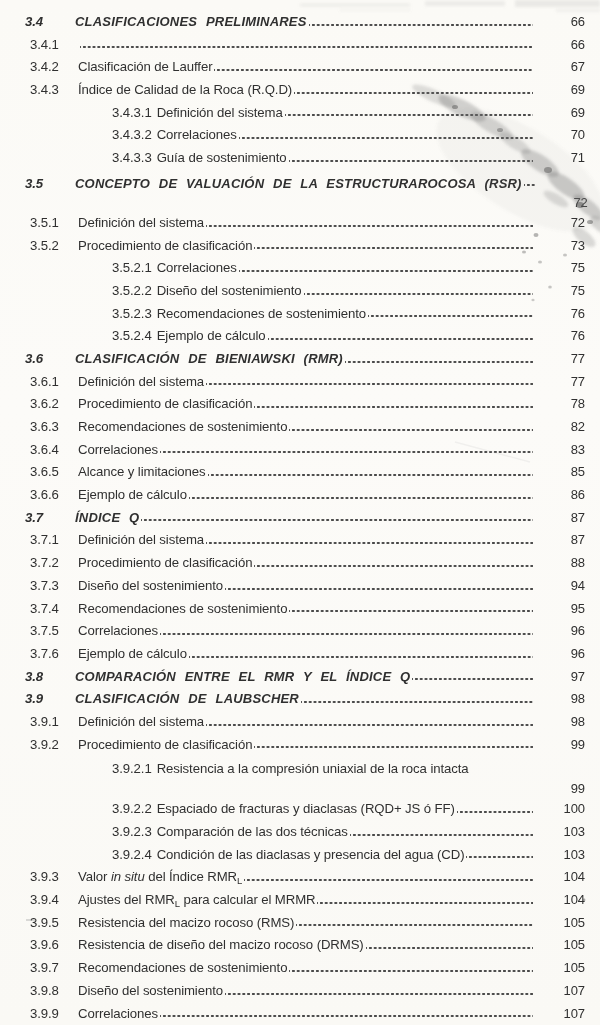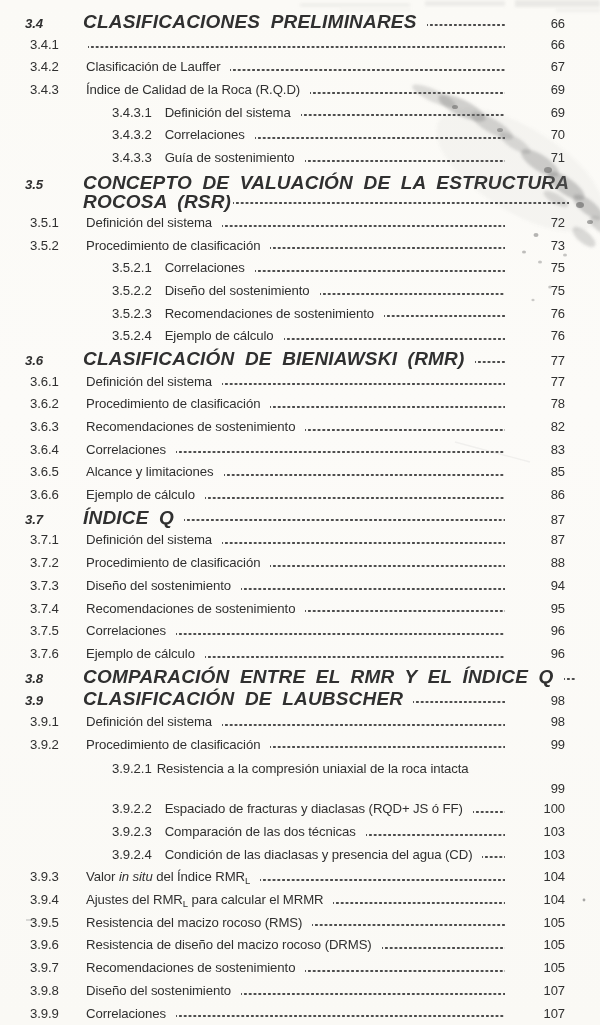--- a/index.html
+++ b/index.html
@@ -9,38 +9,38 @@
     position: relative; overflow: hidden;
     background: linear-gradient(180deg, #fbfaf6 0%, #fcfbf8 40%, #faf9f5 100%);
     font-family: "Liberation Sans", sans-serif;
     color: #303030;
   }
   #toc { position: absolute; left: 0; top: 11px; right: 0; }
   .row {
     display: flex; align-items: baseline;
     height: 22.7px; line-height: 22.7px;
     font-size: 13.2px; letter-spacing: -0.1px;
-    padding-right: 35px; white-space: nowrap; gap: 8px;
+    padding-right: 15px; white-space: nowrap;
   }
   .row.multi { height: 42px; padding-top: 3px; }
   .num { flex: 0 0 auto; }
   .lvl1 > .num { margin-left: 25px; width: 50px; font-weight: 700; font-style: italic; }
   .lvl2 > .num { margin-left: 30px; width: 48px; }
   .num3 { margin-left: 112px; margin-right: 5px; }
   .numi { margin-right: 5px; text-align: right; }
   .title { flex: 0 0 auto; }
-  .lvl1 .title, .lvl1 .tline { font-weight: 700; font-style: italic; word-spacing: 5px; letter-spacing: 0.2px; font-size: 19px; }
+  .lvl1 .title, .lvl1 .tline { font-weight: 700; font-style: italic; word-spacing: 5px; letter-spacing: 0.2px; font-size: 13px; }
   .leader {
     flex: 1 1 auto; align-self: stretch; min-width: 12px; margin-left: 2px;
     background-image: radial-gradient(circle, #474747 1.05px, rgba(0,0,0,0) 1.4px);
     background-size: 4.8px 8px; background-repeat: repeat-x;
     background-position: left 2px bottom 5px;
   }
   .page { flex: 0 0 52px; text-align: right; font-size: 13px; }
-  .multi .stack { flex: 1 1 auto; display: flex; flex-direction: column; line-height: 19px; }
+  .multi .stack { flex: 1 1 auto; display: flex; flex-direction: row; line-height: 19px; }
   .multi .lastline { display: flex; align-items: center; }
   .multi .leader { background-position: left 2px bottom 4px; }
   .pgb { align-self: flex-end; line-height: 19px; }
   .ind { padding-left: 28px; }
   .it { font-style: italic; }
   .sub { font-size: 9.5px; vertical-align: -3px; }
   #artifacts { position: absolute; inset: 0; pointer-events: none; }
 </style>
 </head>
 <body>

